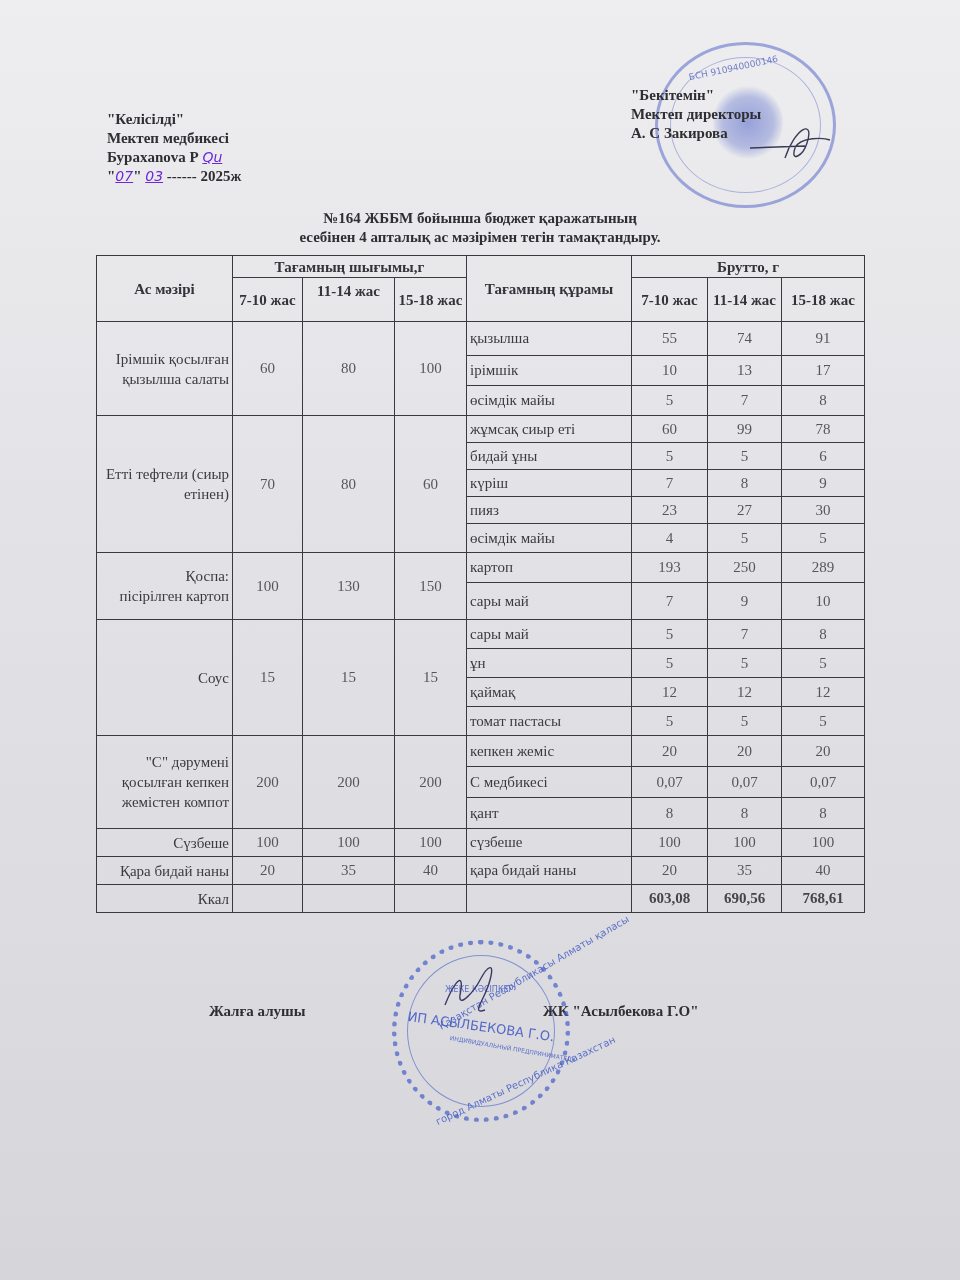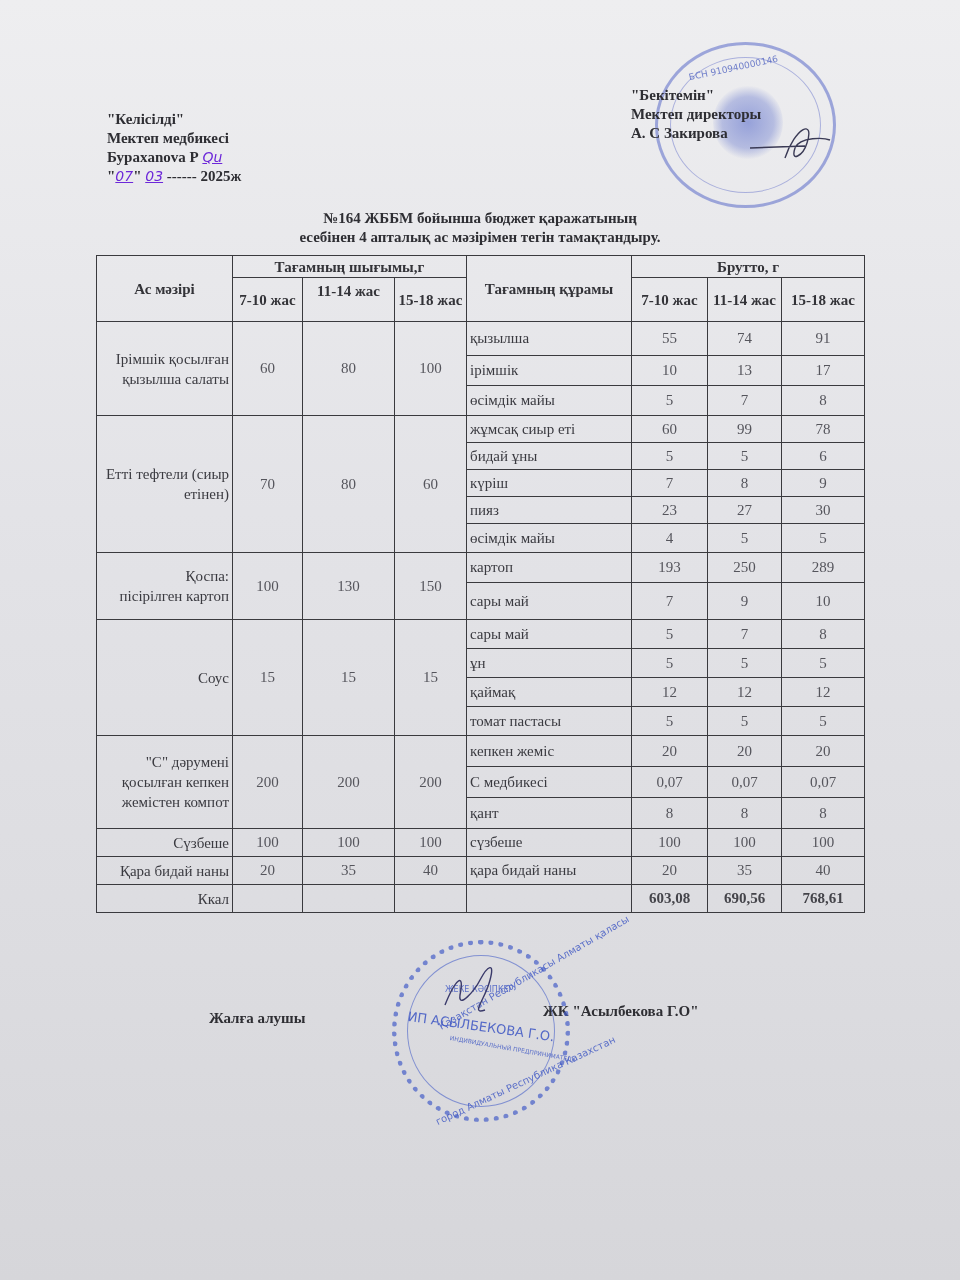--- a/index.html
+++ b/index.html
@@ -39,21 +39,21 @@
   }
   table.menu th { font-weight: bold; text-align: center; line-height: 18px; color: #333338; }
   .num { text-align: center; color: #55555c; }
   .dish { text-align: right; line-height: 20px; }
   .ing { text-align: left; height: 24px; }
   .bold { font-weight: normal; }
   .kcal-val { text-align: center; font-weight: bold; color: #44444a; }
 
   .tenant-label {
     position: absolute; left: 209px; top: 1003px;
-    font-weight: bold; font-size: 15px; color: #2e2e33; margin-top: 7px;
+    font-weight: bold; font-size: 15px; color: #2e2e33;
   }
   .tenant-name {
     position: absolute; left: 543px; top: 1003px;
     font-weight: bold; font-size: 15px; color: #2e2e33; white-space: nowrap;
   }
 
   .stamp {
     position: absolute; border-radius: 50%;
     border: 3px solid rgba(70, 90, 190, 0.7);
   }

